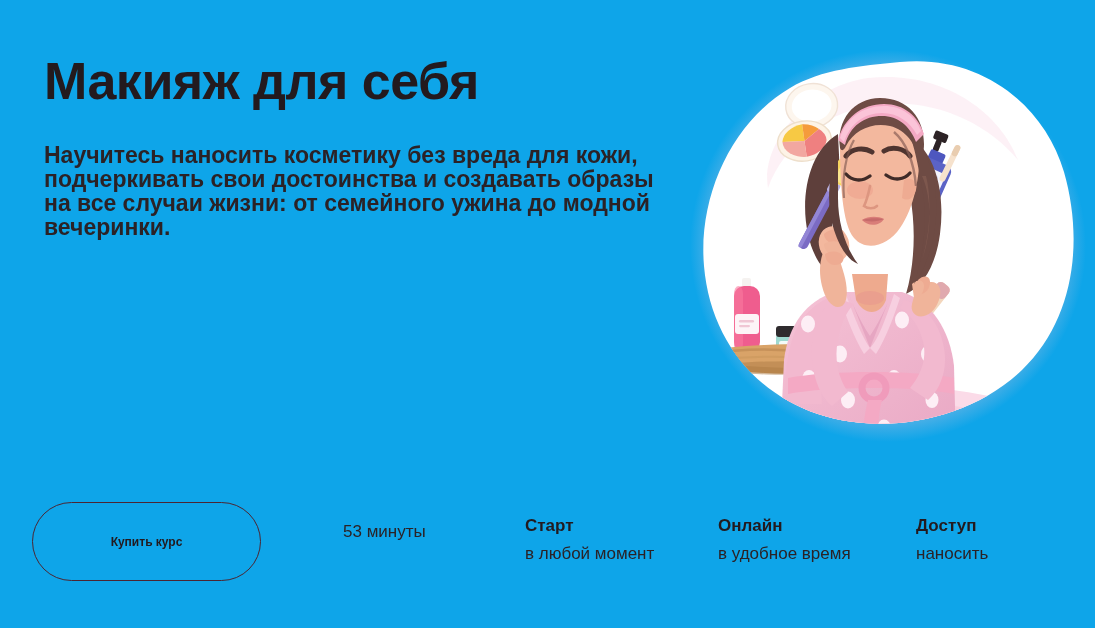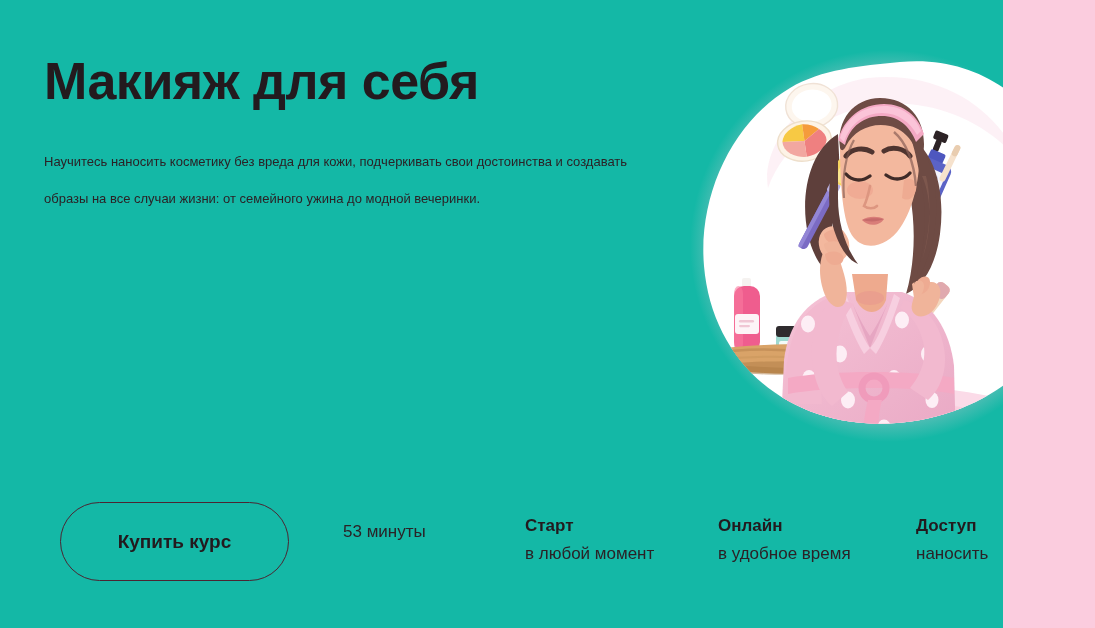--- a/index.html
+++ b/index.html
@@ -8,23 +8,23 @@
   }
   body {
     width: 1095px;
     height: 628px;
     overflow: hidden;
     font-family: "Liberation Sans", sans-serif;
     background: #fbccde;
   }
   .page {
     position: relative;
-    width: 1003px;
+    width: 1095px;
     height: 628px;
-    background: #14b8a6;
+    background: #0ea5e9;
     overflow: hidden;
   }
 
   
   .content {
     position: absolute;
     left: 44px;
     top: 52px;
     width: 620px;
   }
@@ -33,38 +33,39 @@
     font-weight: bold;
     line-height: 1.12;
     color: #231a1e;
     letter-spacing: -0.5px;
     margin: 0;
     white-space: nowrap;
   }
   .page-desc {
     margin: 0;
     margin-top: 33px;
-    font-size: 13px;
-    line-height: 37px;
+    font-size: 23px;
+    line-height: 24px;
     color: #2b2226;
     max-width: 610px;
+    font-weight: bold;
   }
 
   
   .cta-button {
     position: absolute;
-    left: 60px;
+    left: 32px;
     top: 502px;
     width: 229px;
     height: 79px;
     border: 1.5px solid #4c2532;
     border-radius: 40px;
     background: transparent;
     color: #231a1e;
-    font-size: 19px;
+    font-size: 12px;
     font-weight: bold;
     font-family: "Liberation Sans", sans-serif;
     cursor: pointer;
     display: flex;
     align-items: center;
     justify-content: center;
     padding: 0;
   }
 
   

